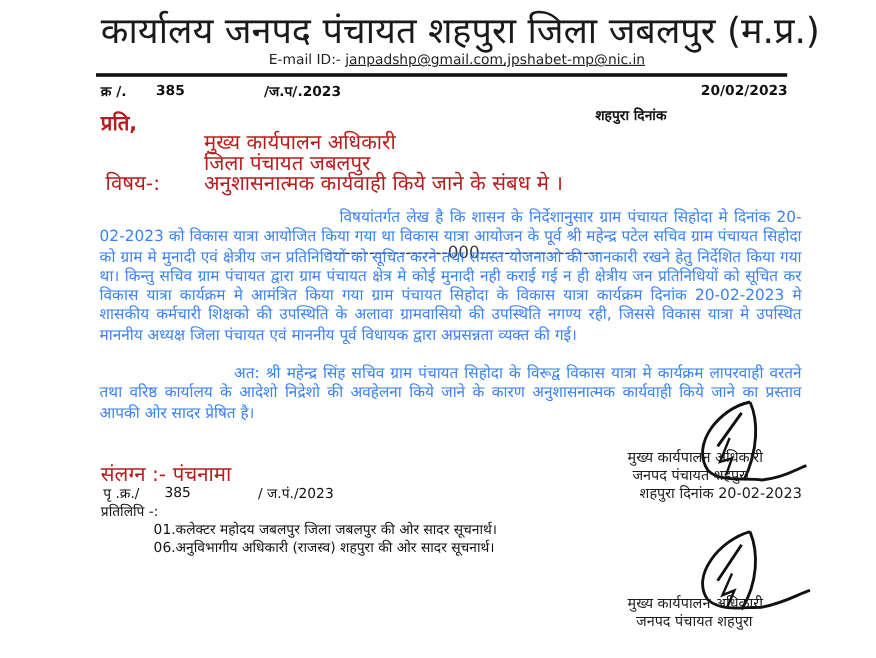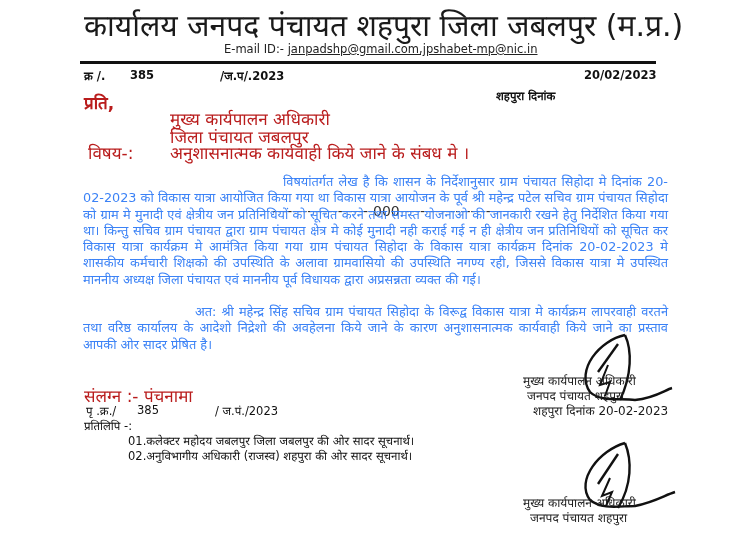--- a/index.html
+++ b/index.html
@@ -58,21 +58,21 @@
 </svg>
 <div class="abs sig" style="left:523px; top:372px;">मुख्य  कार्यपालन  अधिकारी</div>
 <div class="abs sig" style="left:527px; top:387px;">जनपद पंचायत शहपुरा</div>
 <div class="abs sig" style="left:517px; top:402px;margin-left:16px;">शहपुरा दिनांक 20-02-2023</div>
 
 <div class="abs small" style="left:86px; top:403px;">पृ .क्र./</div>
 <div class="abs small" style="left:137px; top:403px;">385</div>
 <div class="abs small" style="left:186px; top:403px;margin-left:29px;">/ ज.पं./2023</div>
 <div class="abs small" style="left:84px; top:418px;">प्रतिलिपि   -:</div>
 <div class="abs small" style="left:128px; top:433px;">01.कलेक्टर महोदय जबलपुर जिला जबलपुर की ओर सादर सूचनार्थ।</div>
-<div class="abs small" style="left:128px; top:448px;">02.अनुविभागीय अधिकारी (राजस्व) शहपुरा की ओर सादर सूचनार्थ।</div>
+<div class="abs small" style="left:128px; top:448px;">06.अनुविभागीय अधिकारी (राजस्व) शहपुरा की ओर सादर सूचनार्थ।</div>
 
 <svg class="signature" style="left:560px; top:440px;" width="120" height="75" viewBox="0 0 120 75">
   <path d="M65 3 C40 10, 15 40, 30 60 C42 70, 60 66, 75 66 C95 62, 105 55, 115 52" fill="none" stroke="#111" stroke-width="2.4"></path>
   <path d="M65 3 C72 20, 72 45, 58 68" fill="none" stroke="#111" stroke-width="2.4"></path>
   <path d="M58 14 L38 44" fill="none" stroke="#111" stroke-width="2.4"></path>
   <path d="M50 38 L42 56 L52 52 L46 66" fill="none" stroke="#111" stroke-width="2"></path>
 </svg>
 <div class="abs sig" style="left:523px; top:494px;">मुख्य  कार्यपालन  अधिकारी</div>
 <div class="abs sig" style="left:530px; top:509px;">जनपद पंचायत शहपुरा</div>
 

